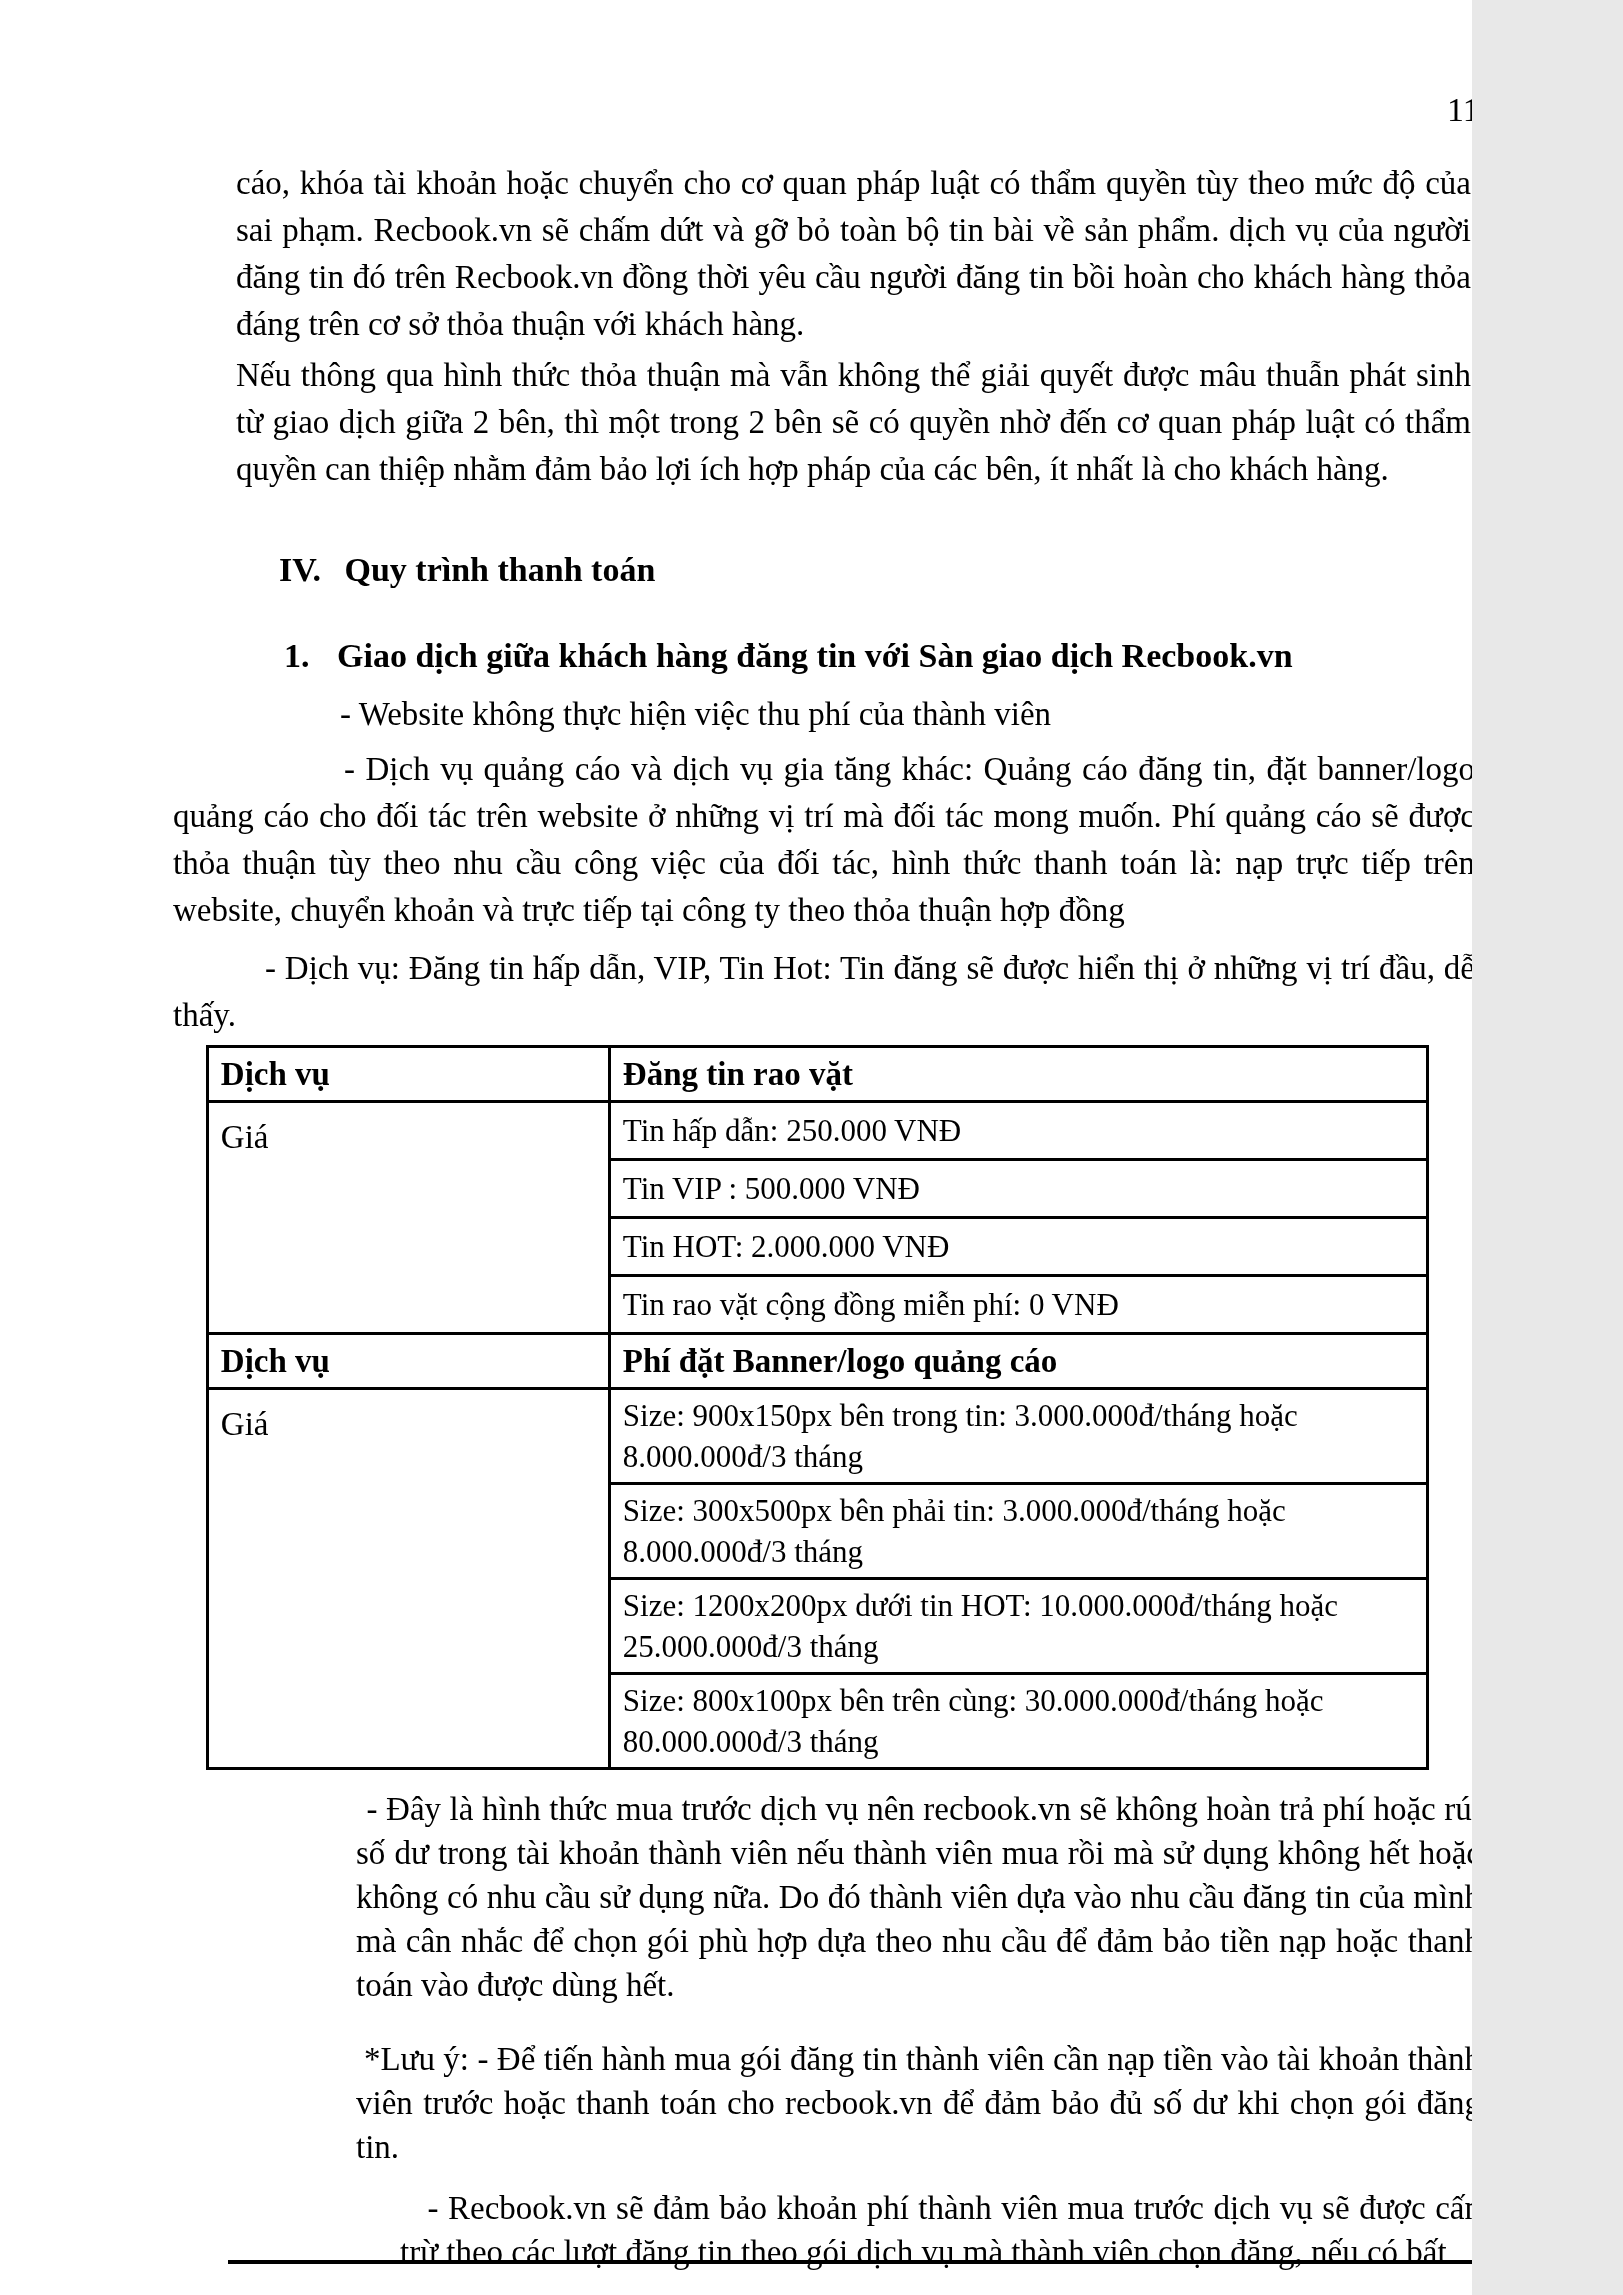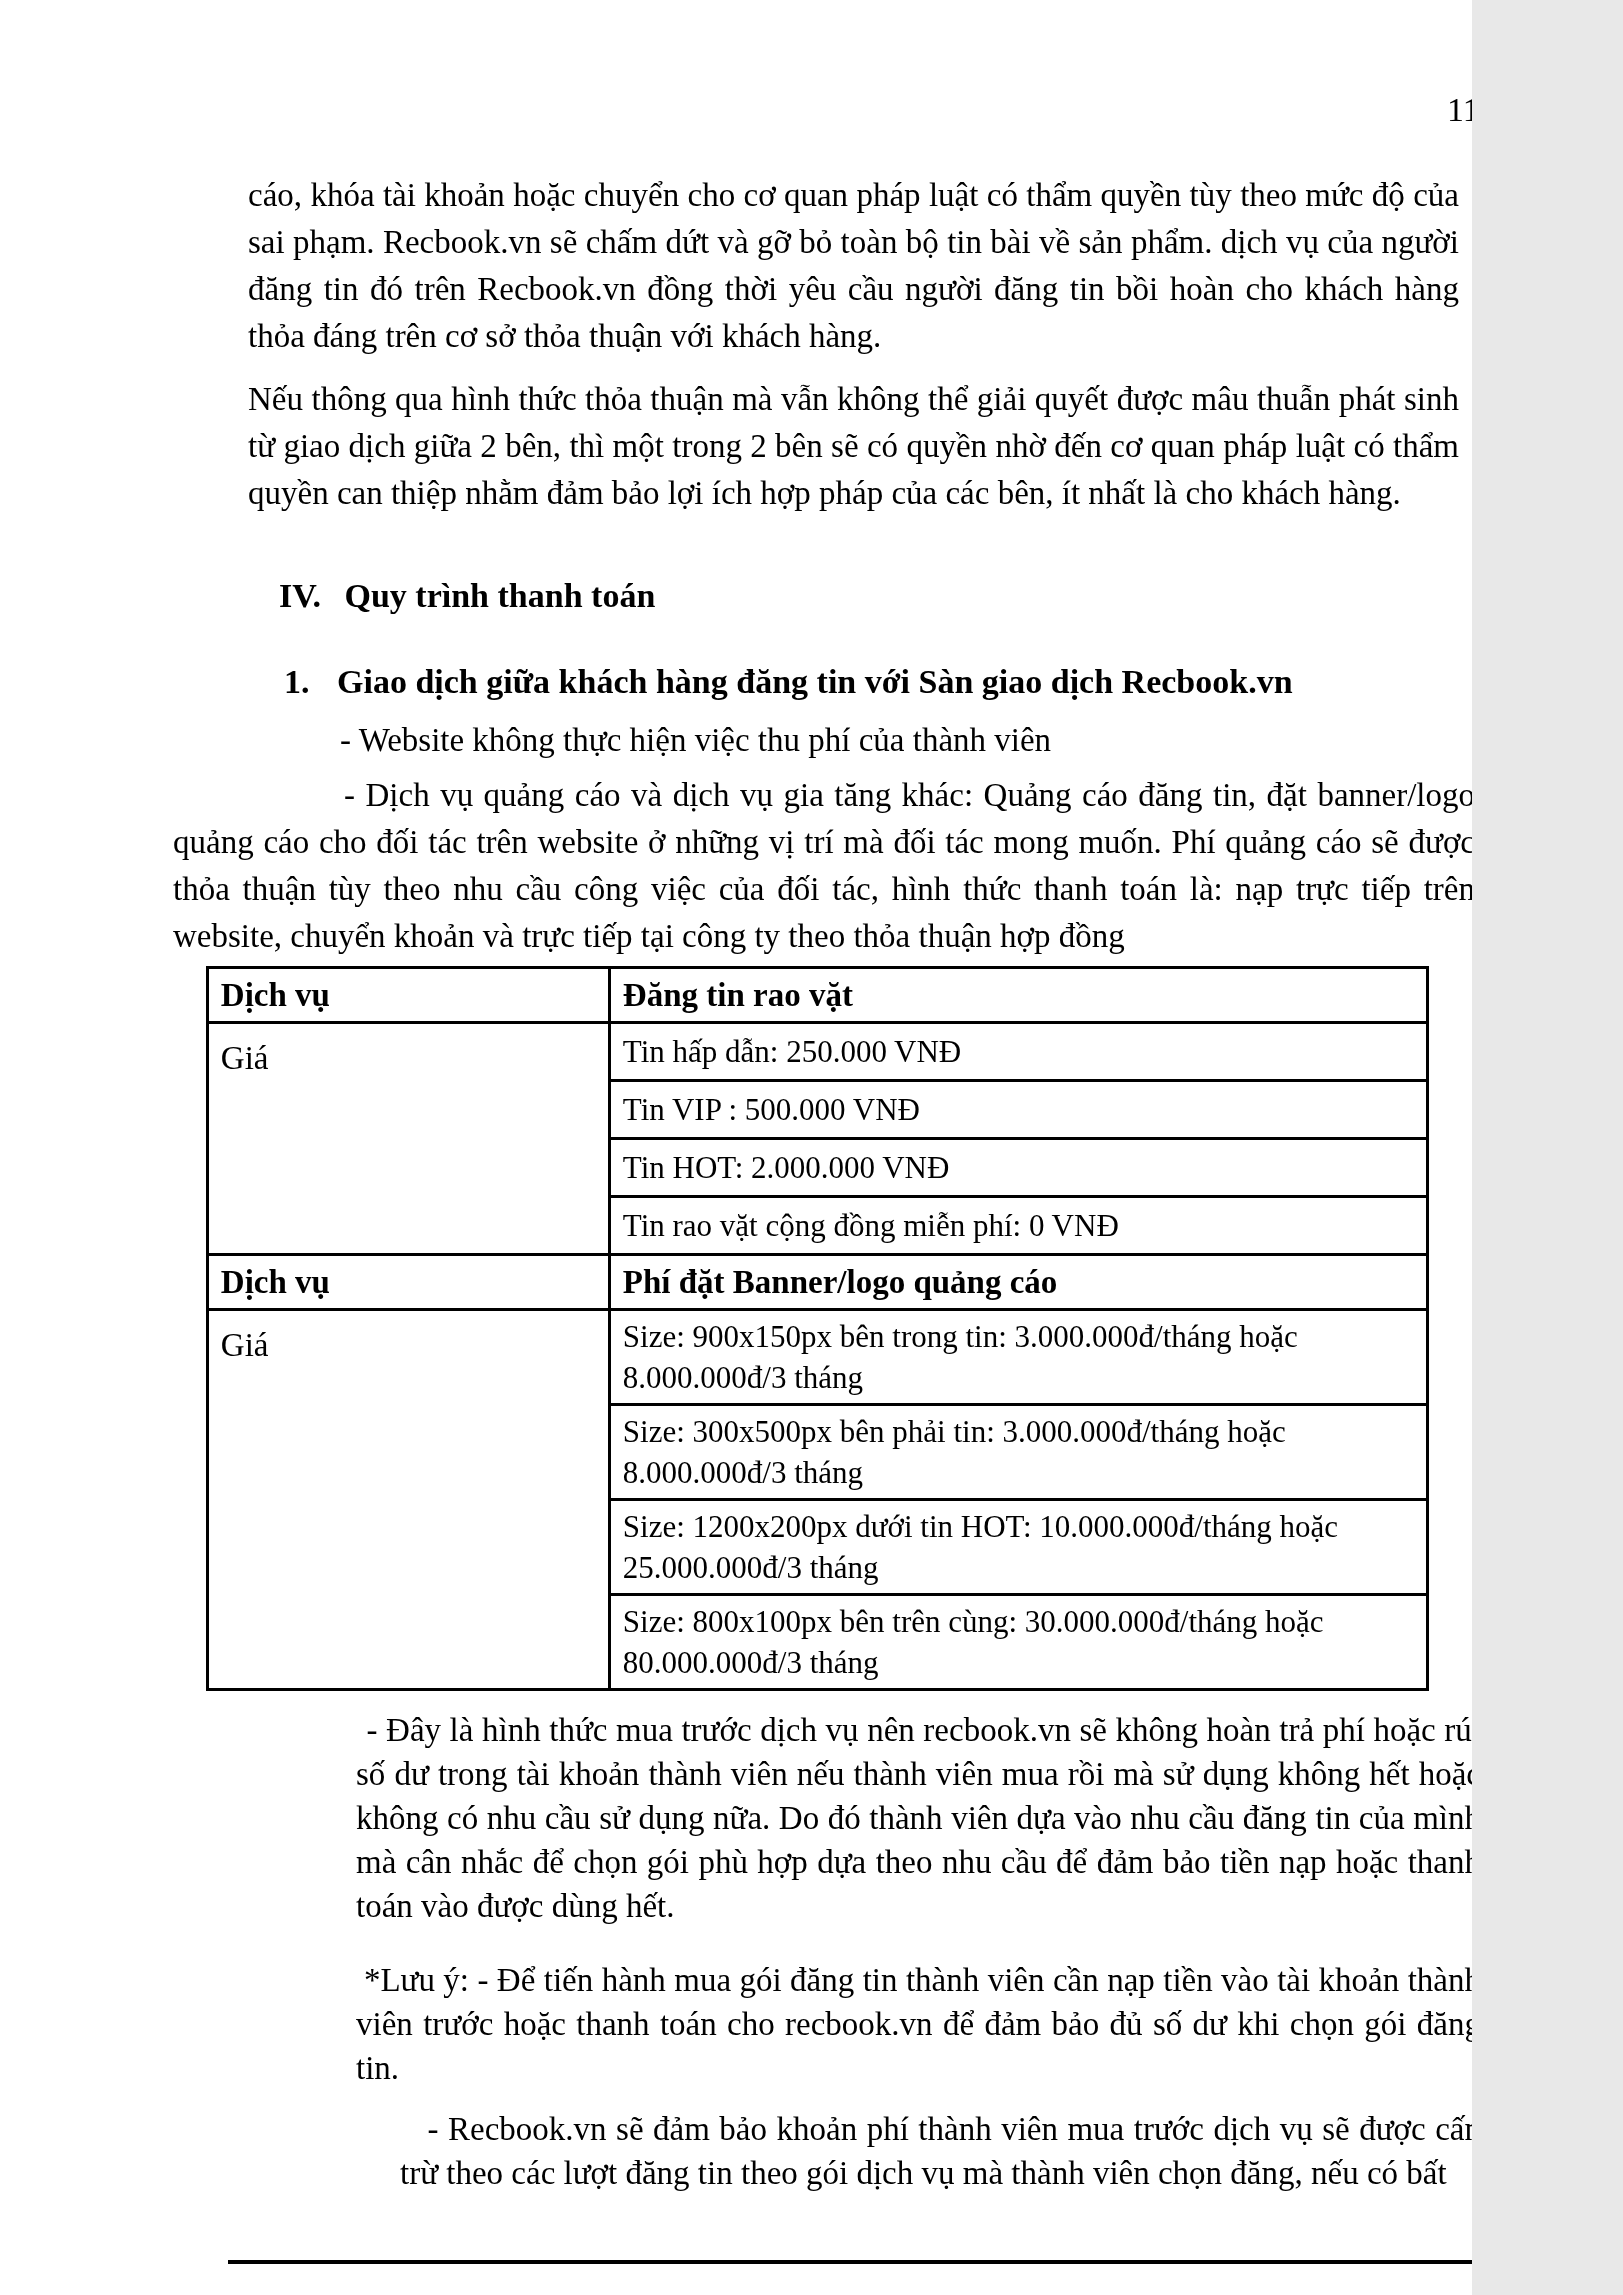--- a/index.html
+++ b/index.html
@@ -21,21 +21,21 @@
   }
   .content{
     position:absolute;
     left:232px;
     top:156px;
     width:1243px;
     font-size:33px;
     line-height:47px;
   }
   .para{
-    margin:16px;
+    margin:4px;
     text-align:justify;
   }
   .heading{
     font-weight:bold;
     font-size:34px;
     line-height:46px;
     padding-left:47px;
     margin-top:14.4px;
   }
   .heading .h-num{display:inline-block;margin-right:23.6px;margin-top:40px;}
@@ -131,20 +131,21 @@
     </div>
 
     <div class="heading sub">
       <span class="h-num">1.</span><span>Giao dịch giữa khách hàng đăng tin với Sàn giao dịch Recbook.vn</span>
     </div>
 
     <div class="bullet-line">- Website không thực hiện việc thu phí của thành viên</div>
 
     <p class="bullet-para">- Dịch vụ quảng cáo và dịch vụ gia tăng khác: Quảng cáo đăng tin, đặt banner/logo quảng cáo cho đối tác trên website ở những vị trí mà đối tác mong muốn. Phí quảng cáo sẽ được thỏa thuận tùy theo nhu cầu công việc của đối tác, hình thức thanh toán là: nạp trực tiếp trên website, chuyển khoản và trực tiếp tại công ty theo thỏa thuận hợp đồng</p>
 
+    <p class="bullet-para services">- Dịch vụ: Đăng tin hấp dẫn, VIP, Tin Hot: Tin đăng sẽ được hiển thị ở những vị trí đầu, dễ thấy.</p>
 
 
     <table class="price">
       <colgroup>
           <col class="c1">
           <col class="c2">
         </colgroup>
       <tbody>
         <tr>
           <th>Dịch vụ</th>

